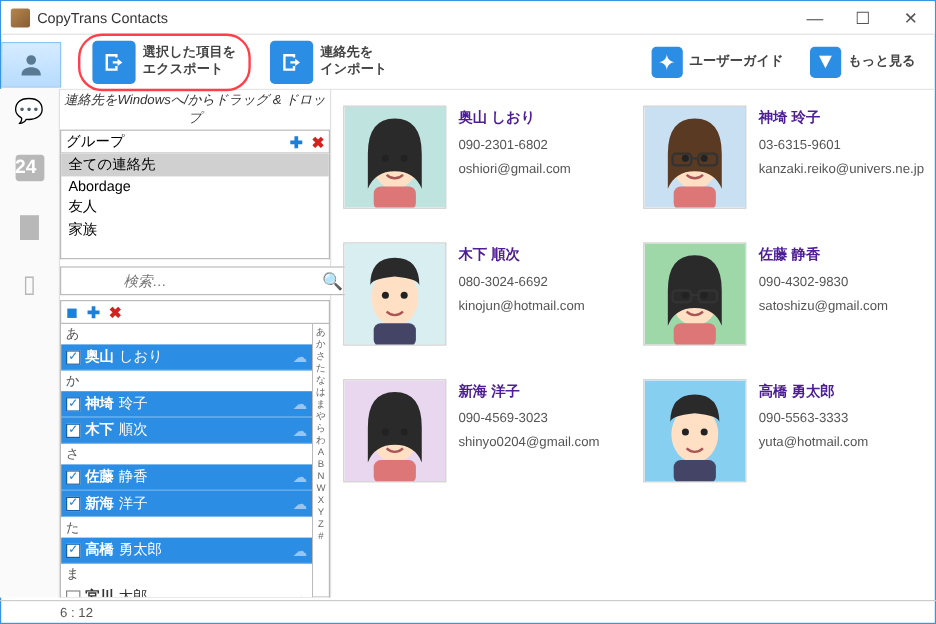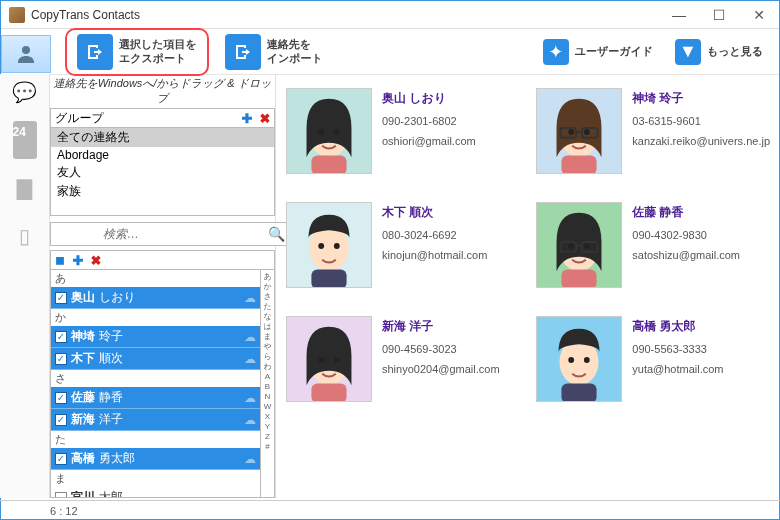--- a/index.html
+++ b/index.html
@@ -8,21 +8,21 @@
 .titlebar .logo { width: 16px; height: 16px; background: linear-gradient(135deg,#b4874e,#8a5d34); border-radius: 2px; margin-right: 6px; }
 .titlebar .title { font-size: 12px; color: #333; flex: 1; }
 .titlebar .winbtns { display: flex; }
 .titlebar .winbtn { width: 40px; height: 28px; display: flex; align-items: center; justify-content: center; font-size: 14px; color: #555; }
 .toolbar { height: 46px; display: flex; align-items: center; padding: 4px 10px; gap: 10px; border-bottom: 1px solid #e5e5e5; }
 .big-sidebtn { width:50px; height:38px; background: linear-gradient(#d6ecff,#b7dbff); border:1px solid #8fc4f0; display:flex; align-items:center; justify-content:center; margin-top:4px;}
 .tool-icon { width: 36px; height: 36px; background:#2c8de4; border-radius:4px; display:flex; align-items:center; justify-content:center; color:#fff; font-size:18px; position:relative;}
 .tool-icon svg { fill:#fff;}
 .toolbtn { display:flex; align-items:center; gap:6px; padding:2px 6px; }
 .toolbtn span { font-size:11px; line-height:1.2; font-weight:bold; color:#444; white-space:pre; }
-.highlight-red { border:2px solid #ff4048; border-radius:10px; padding:2px 4px; }
+.highlight-red { border:2px solid #ff4048; border-radius:20px; padding:2px 4px; }
 .spacer { flex:1; }
 .content { position:absolute; top:74px; left:0; right:0; bottom:22px; display:flex; }
 .leftnav { width:50px; background:#fafafa; border-right:1px solid #e0e0e0; display:flex; flex-direction:column; align-items:center; padding-top:6px; gap:24px;}
 .leftnav .nav-ic { width:24px; height:24px; color:#b8b8b8; font-size:20px; display:flex; align-items:center; justify-content:center; position:relative;}
 .midpane { width:226px; border-right:1px solid #e0e0e0; display:flex; flex-direction:column; font-size:12px;justify-content:center; }
 .drophint { font-size:11px; font-style:italic; text-align:center; padding:2px 0; color:#333;}
 .grouphdr { display:flex; align-items:center; border:1px solid #bbb; background:#fff; height:20px;}
 .grouphdr .lbl{ flex:1; padding:0 4px; font-size:12px;}
 .iconbtn{ width:18px; height:18px; display:flex; align-items:center; justify-content:center; font-size:13px; font-weight:bold;}
 .plus{ color:#1e7fd6;} .del{ color:#d62020;}
@@ -104,21 +104,21 @@
     <div class="tool-icon" style="width:26px;height:26px;">▼</div>
     <span style="white-space:nowrap;">もっと見る</span>
   </div>
 </div>
 
 <div class="content">
 
   <div class="leftnav">
     <div class="nav-ic">💬</div>
     <div class="nav-ic">
-        <div style="width:24px;height:38px;background:#b8b8b8;border-radius:3px;color:#fff;font-size:12px;line-height:22px;font-weight:bold;">24</div>
+        <div style="width:24px;height:22px;background:#b8b8b8;border-radius:3px;color:#fff;font-size:16px;line-height:22px;font-weight:bold;">24</div>
       </div>
     <div class="nav-ic">▇</div>
     <div class="nav-ic">▯</div>
   </div>
 
   <div class="midpane">
     <div class="drophint">連絡先をWindowsへ/からドラッグ &amp; ドロップ</div>
     <div class="grouphdr">
       <div class="lbl">グループ</div>
       <div class="iconbtn plus">✚</div>

